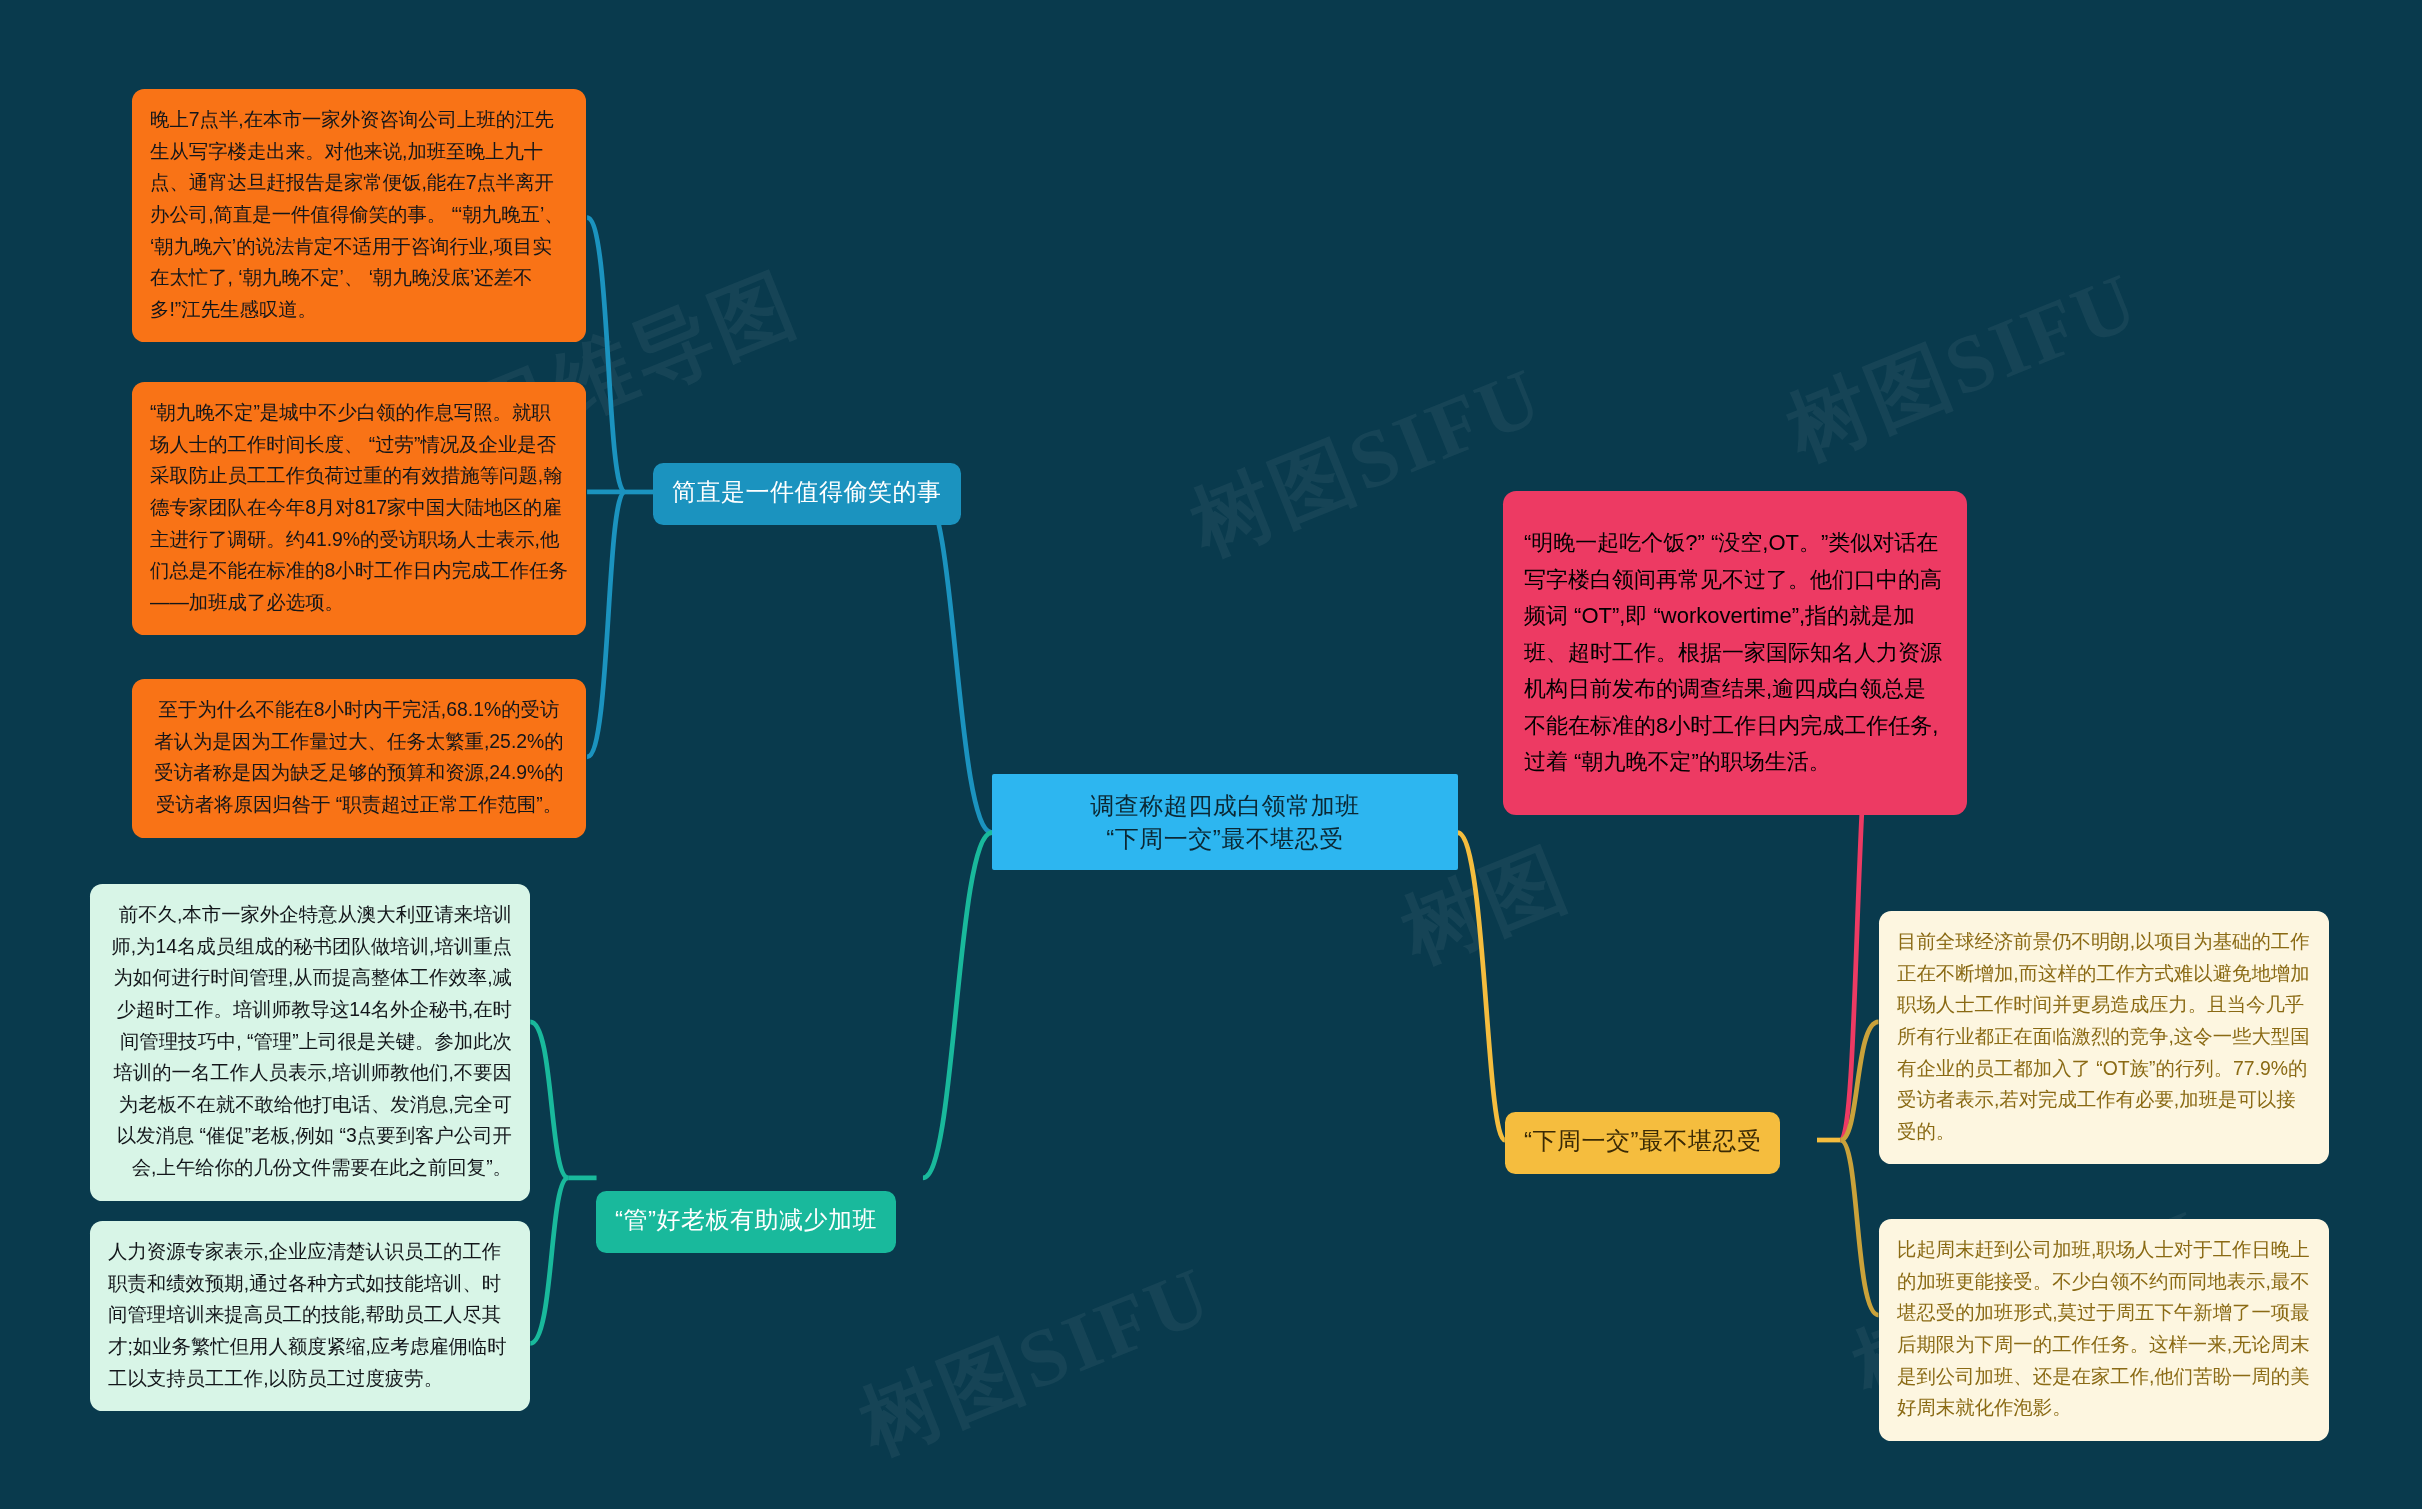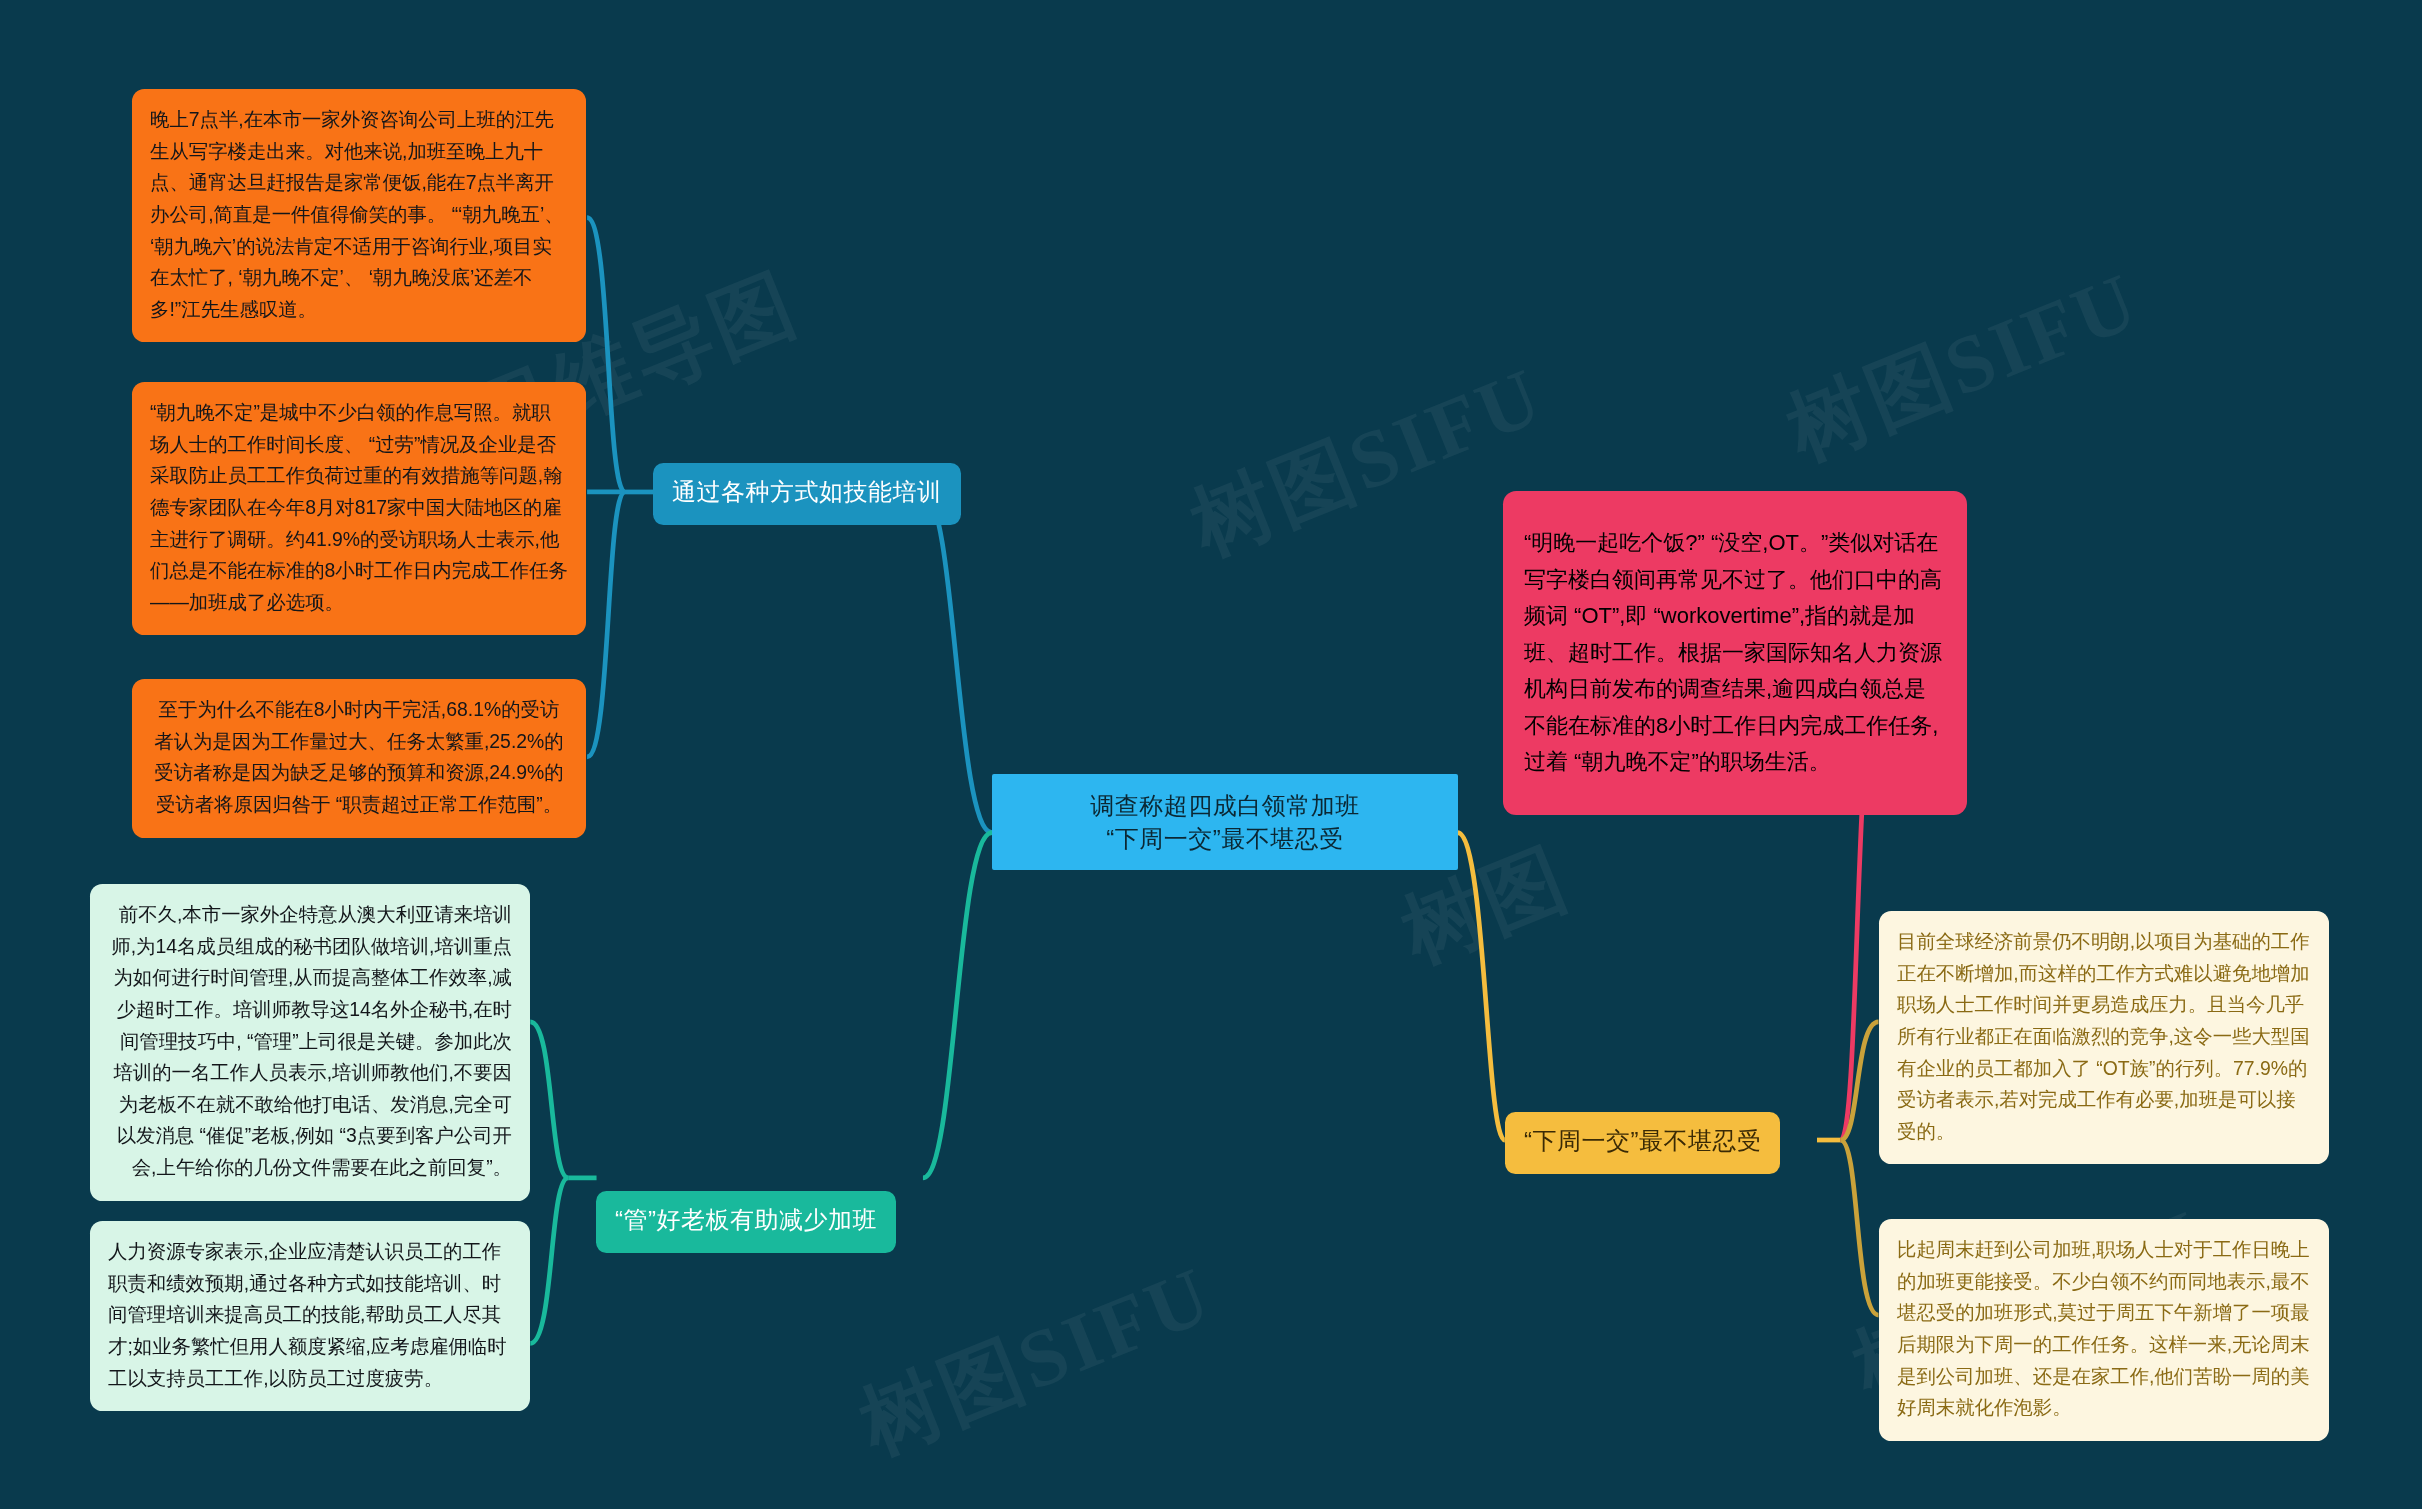--- a/index.html
+++ b/index.html
@@ -117,21 +117,21 @@
     <path d="M1945,1205 C1965,1205 1960,1080 1985,1080" stroke="#caa23a" stroke-width="5" fill="none"></path>
     <path d="M1945,1205 C1965,1205 1960,1390 1985,1390" stroke="#caa23a" stroke-width="5" fill="none"></path>
   </svg>
 
   <div class="node central" style="left:992px; top:774px; width:466px;">
     <div>调查称超四成白领常加班</div>
     <div>“下周一交”最不堪忍受</div>
   </div>
 
   <div class="node chip chip-blue" style="left:653px; top:463px;">
-    <span>通过各种方式如技能培训</span>
+    <span>简直是一件值得偷笑的事</span>
   </div>
 
   <div class="node leaf leaf-ice" style="left:132px; top:89px; width:454px;">
     <span>晚上7点半,在本市一家外资咨询公司上班的江先生从写字楼走出来。对他来说,加班至晚上九十点、通宵达旦赶报告是家常便饭,能在7点半离开办公司,简直是一件值得偷笑的事。 “‘朝九晚五’、 ‘朝九晚六’的说法肯定不适用于咨询行业,项目实在太忙了, ‘朝九晚不定’、 ‘朝九晚没底’还差不多!”江先生感叹道。</span>
   </div>
 
   <div class="node leaf leaf-ice" style="left:132px; top:382px; width:454px;">
     <span>“朝九晚不定”是城中不少白领的作息写照。就职场人士的工作时间长度、 “过劳”情况及企业是否采取防止员工工作负荷过重的有效措施等问题,翰德专家团队在今年8月对817家中国大陆地区的雇主进行了调研。约41.9%的受访职场人士表示,他们总是不能在标准的8小时工作日内完成工作任务——加班成了必选项。</span>
   </div>
 

